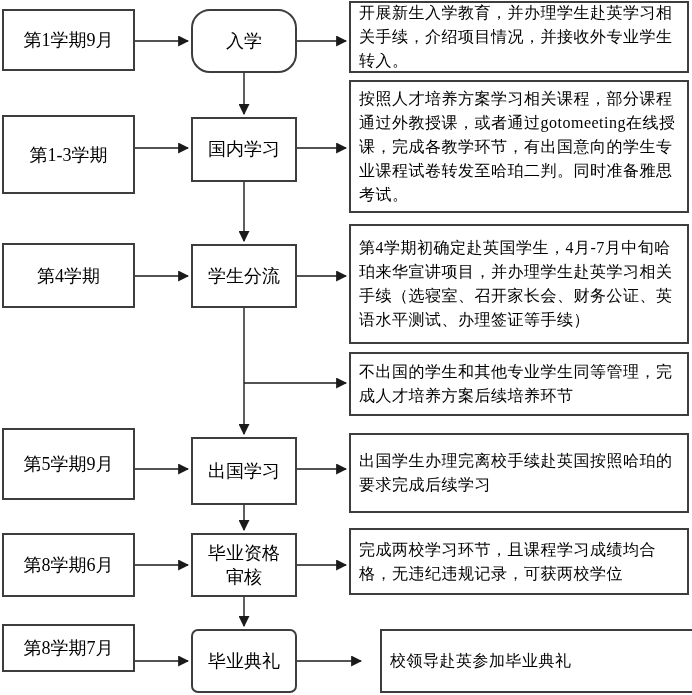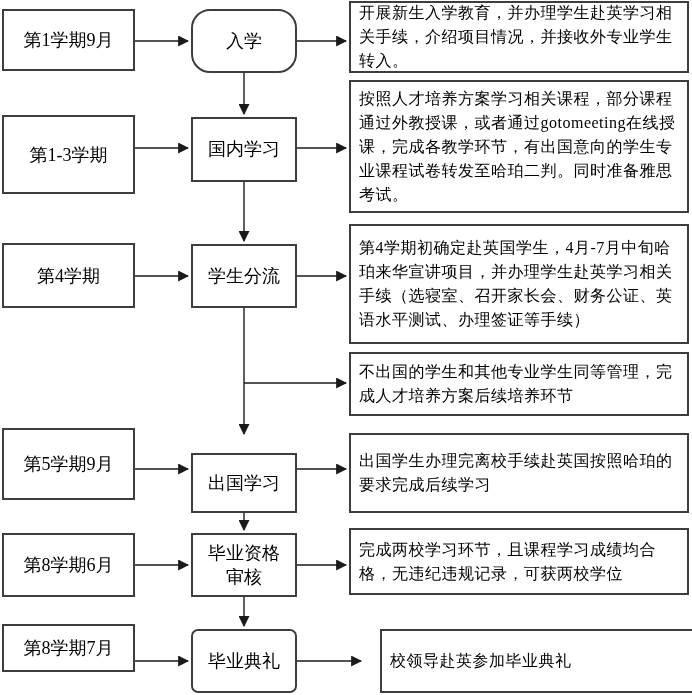--- a/index.html
+++ b/index.html
@@ -100,21 +100,21 @@
   <div class="box stage-box" style="top:117px;height:65px;">国内学习</div>
   <div class="box desc-box" style="top:80px;height:133px;">按照人才培养方案学习相关课程，部分课程通过外教授课，或者通过gotomeeting在线授课，完成各教学环节，有出国意向的学生专业课程试卷转发至哈珀二判。同时准备雅思考试。</div>
 
   <div class="box time-box" style="top:243px;height:65px;">第4学期</div>
   <div class="box stage-box" style="top:244px;height:64px;">学生分流</div>
   <div class="box desc-box" style="top:224px;height:120px;">第4学期初确定赴英国学生，4月-7月中旬哈珀来华宣讲项目，并办理学生赴英学习相关手续（选寝室、召开家长会、财务公证、英语水平测试、办理签证等手续）</div>
 
   <div class="box desc-box" style="top:352px;height:64px;">不出国的学生和其他专业学生同等管理，完成人才培养方案后续培养环节</div>
 
   <div class="box time-box" style="top:428px;height:72px;">第5学期9月</div>
-  <div class="box stage-box" style="top:453px;height:60px;">出国学习</div>
+  <div class="box stage-box" style="top:437px;height:68px;">出国学习</div>
   <div class="box desc-box" style="top:433px;height:80px;">出国学生办理完离校手续赴英国按照哈珀的要求完成后续学习</div>
 
   <div class="box time-box" style="top:533px;height:64px;">第8学期6月</div>
   <div class="box desc-box" style="top:528px;height:67px;">完成两校学习环节，且课程学习成绩均合格，无违纪违规记录，可获两校学位</div>
   <div class="box stage-box" style="top:533px;height:64px;">毕业资格
 审核</div>
 
   <div class="box time-box" style="top:624px;height:48px;">第8学期7月</div>
   <div class="box stage-box" style="top:629px;height:64px;border-radius:7px;">毕业典礼</div>
   <div class="box desc-box" style="top:629px;height:64px;left:380px;width:325px;">校领导赴英参加毕业典礼</div>

